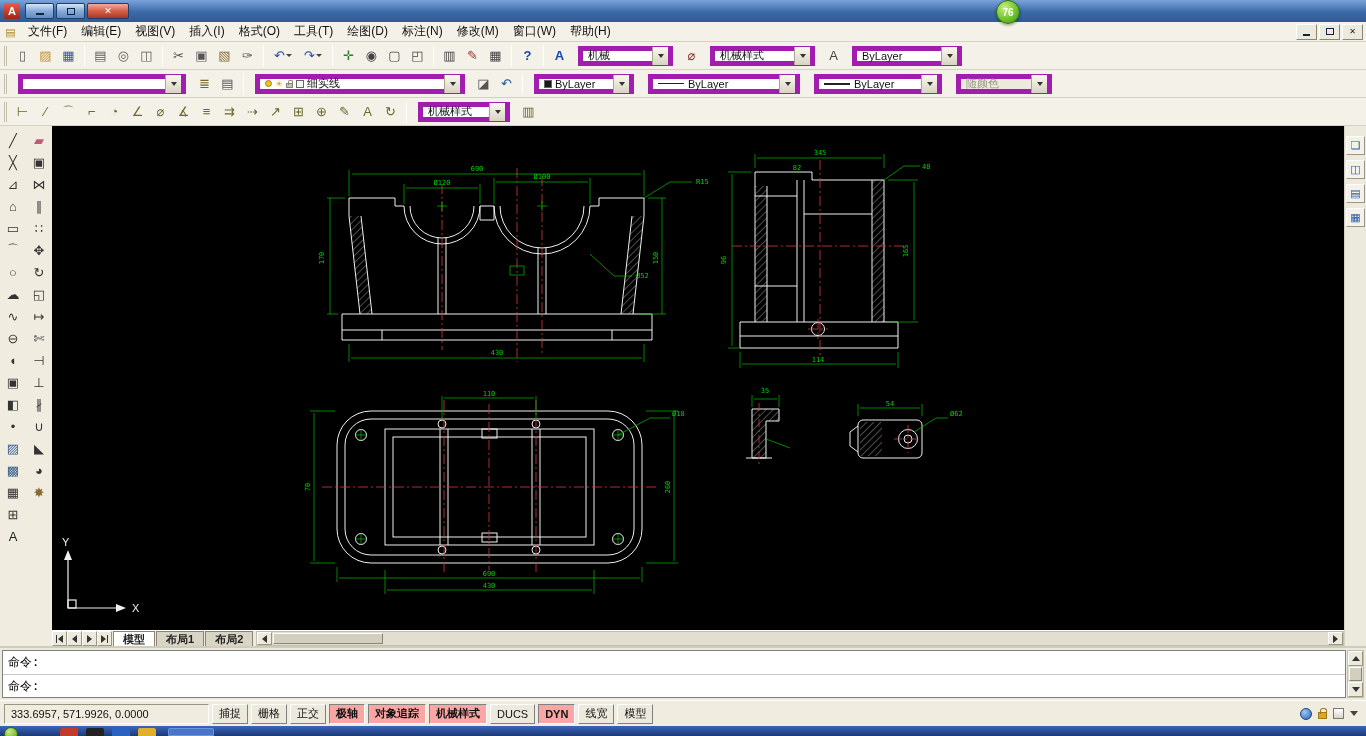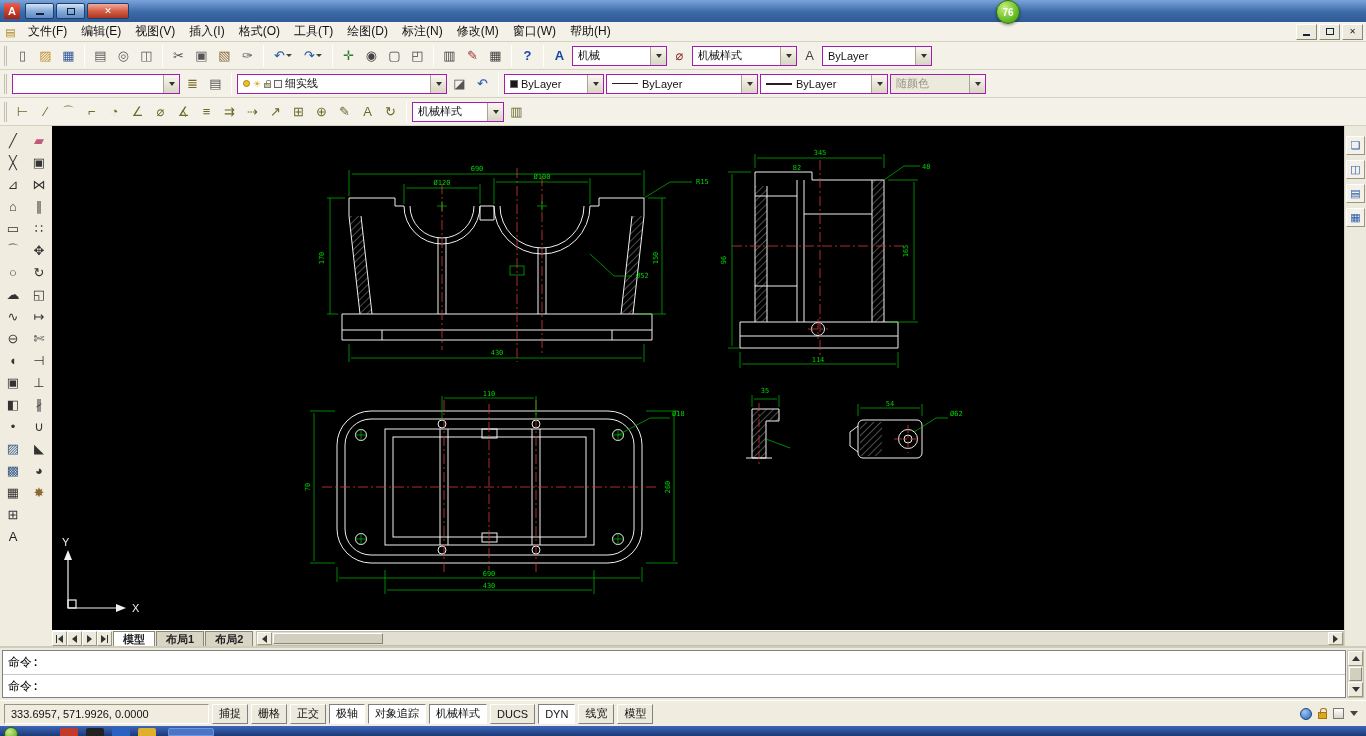--- a/index.html
+++ b/index.html
@@ -24,21 +24,21 @@
   .mdi-btns { margin-left:auto; display:flex; gap:2px; }
   .mdi-btn { width:21px; height:16px; border:1px solid; border-color:#fff #8a8673 #8a8673 #fff; background:#ece9dd; display:flex; align-items:center; justify-content:center; font-size:8px; color:#222; }
 
   
   .tbrow { height:28px; background:#f3f1e8; border-bottom:1px solid #d6d2c2; display:flex; align-items:center; padding:0 2px; }
   .grip { width:3px; height:20px; border-left:3px double #c4c0ae; margin:0 4px 0 2px; flex:none; }
   .tb-group { display:flex; align-items:center; }
   .tb-btn { width:23px; height:23px; display:flex; align-items:center; justify-content:center; font-size:13px; border:1px solid transparent; background:transparent; flex:none; }
   .tb-sep { width:1px; height:22px; background:#c0bcaa; border-right:1px solid #fff; margin:0 4px; flex:none; }
   .ddarrow { width:0; height:0; border-left:3px solid transparent; border-right:3px solid transparent; border-top:3px solid #444; margin-left:1px; }
-  .combo { height:20px; background:#fff; border:1px solid #a21caf; display:flex; align-items:center; font-size:11px; padding-left:5px; margin:0 1px; color:#111; }
+  .combo { height:20px; background:#fff; border:5px solid #a21caf; display:flex; align-items:center; font-size:11px; padding-left:5px; margin:0 7px; color:#111; }
   .combo .cval { white-space:nowrap; overflow:hidden; flex:1; }
   .combo .dd { margin-left:4px; width:16px; height:18px; background:linear-gradient(#faf8f0,#d8d4c2); border-left:1px solid #a8a491; display:flex; align-items:center; justify-content:center; flex:none; }
   .combo .dd i { width:0; height:0; border-left:3px solid transparent; border-right:3px solid transparent; border-top:4px solid #333; }
   .combo.disabled { background:#ece9dd; color:#9a9684; }
   .mini { display:inline-flex; align-items:center; margin-right:3px; }
   .bulb { width:7px; height:7px; border-radius:50%; background:#f2c21c; border:1px solid #a8811c; }
   .sun { color:#d8a81c; font-size:9px; }
   .mini-lock { width:7px; height:5px; background:#c8c4b4; border:1px solid #88846f; position:relative; margin-top:3px; }
   .mini-lock::before { content:""; position:absolute; left:1px; top:-4px; width:3px; height:4px; border:1px solid #88846f; border-bottom:none; border-radius:2px 2px 0 0; }
   .swatch { width:8px; height:8px; border:1px solid #666; }
@@ -78,21 +78,21 @@
   .cmd-scroll { width:17px; display:flex; flex-direction:column; border:1px solid #c2beac; background:#e2dfd2; margin-left:1px; flex:none; }
   .varrow { height:15px; display:flex; align-items:center; justify-content:center; background:#ece9dd; border:1px solid; border-color:#fff #9a967f #9a967f #fff; }
   .tri-u { width:0; height:0; border-left:4px solid transparent; border-right:4px solid transparent; border-bottom:5px solid #333; }
   .tri-d { width:0; height:0; border-left:4px solid transparent; border-right:4px solid transparent; border-top:5px solid #333; }
   .vthumb { flex:1; margin:1px; background:#d2cfc0; border:1px solid; border-color:#fff #8a8673 #8a8673 #fff; }
 
   
   .statusbar { height:26px; background:#f0ede0; border-top:1px solid #fff; display:flex; align-items:center; padding:1px 4px; gap:3px; }
   .coords { width:205px; height:20px; border:1px solid; border-color:#9a967f #fff #fff #9a967f; background:#f0ede0; display:flex; align-items:center; padding-left:6px; font-size:11px; color:#111; flex:none; }
   .toggle { height:20px; padding:0 6px; display:flex; align-items:center; font-size:11px; color:#111; background:#ece9dd; border:1px solid; border-color:#fff #808080 #808080 #fff; flex:none; }
-  .toggle.on { border-color:#808080 #fff #fff #808080; background:#ffffff; }
+  .toggle.on { border-color:#808080 #fff #fff #808080; background:#fca5a5;font-weight:bold; }
   .status-right { margin-left:auto; display:flex; align-items:center; gap:6px; padding-right:4px; }
   .tray-comm { width:12px; height:12px; border-radius:50%; background:radial-gradient(circle at 35% 30%, #9ec8f2, #2a62b4); border:1px solid #1c4584; }
   .tray-lock { width:9px; height:7px; background:#e0a818; border:1px solid #a07818; position:relative; margin-top:4px; }
   .tray-lock::before { content:""; position:absolute; left:1px; top:-5px; width:5px; height:5px; border:1px solid #a07818; border-bottom:none; border-radius:3px 3px 0 0; }
   .tray-grid { width:11px; height:11px; border:1px solid #777; background:linear-gradient(#fff,#d8d4c4); }
   .status-dd { width:0; height:0; border-left:4px solid transparent; border-right:4px solid transparent; border-top:5px solid #444; }
 
   
   .taskbar { height:10px; background:linear-gradient(#3c64ba,#1b3a76); position:relative; }
   .orb { position:absolute; left:4px; top:1px; width:14px; height:14px; border-radius:50%; background:radial-gradient(circle at 35% 30%, #cdeb7e, #4f9e22); border:1px solid #2e6b10; }

